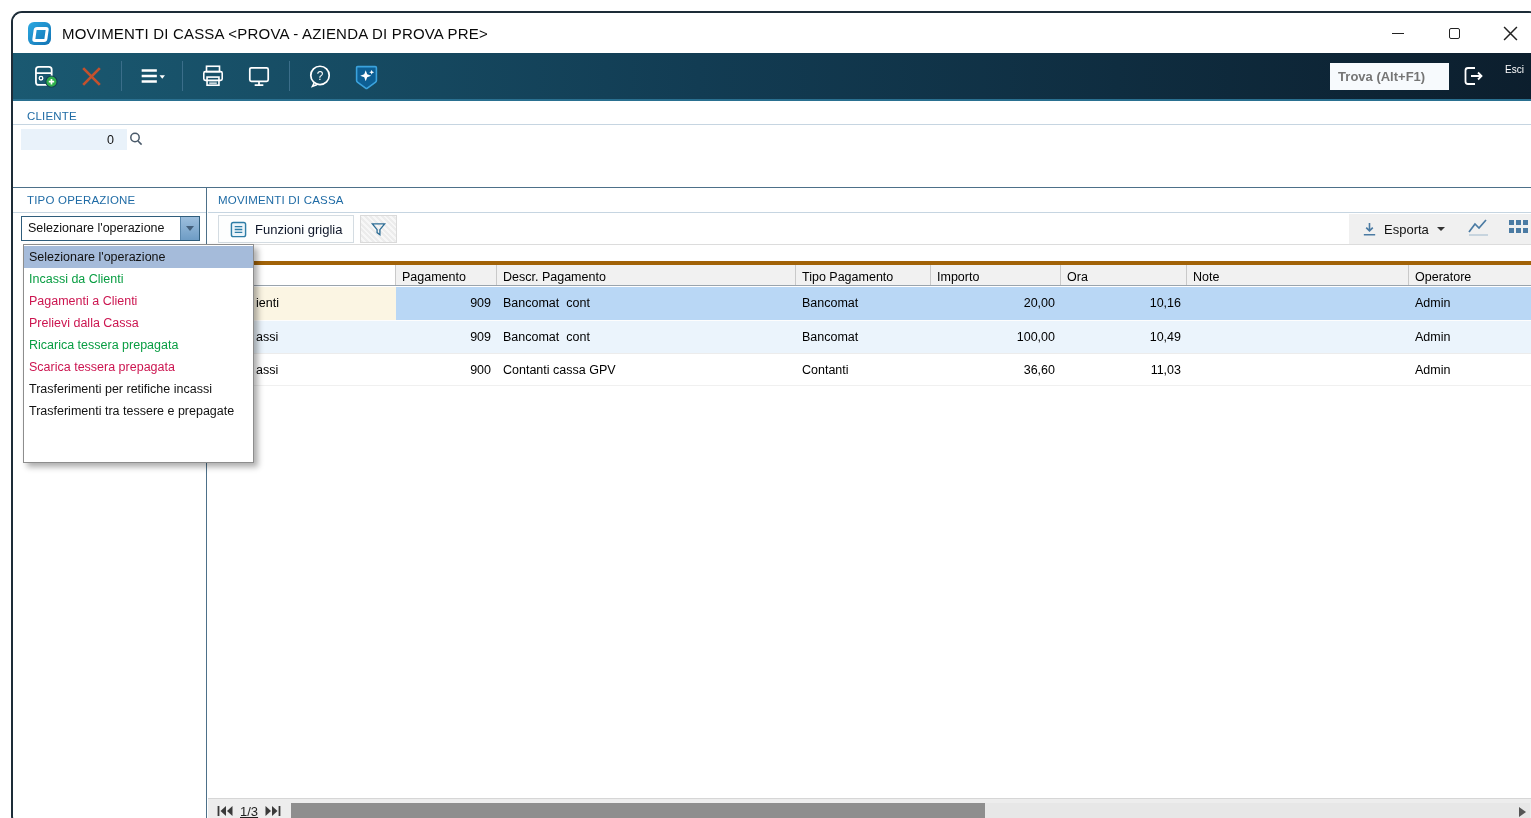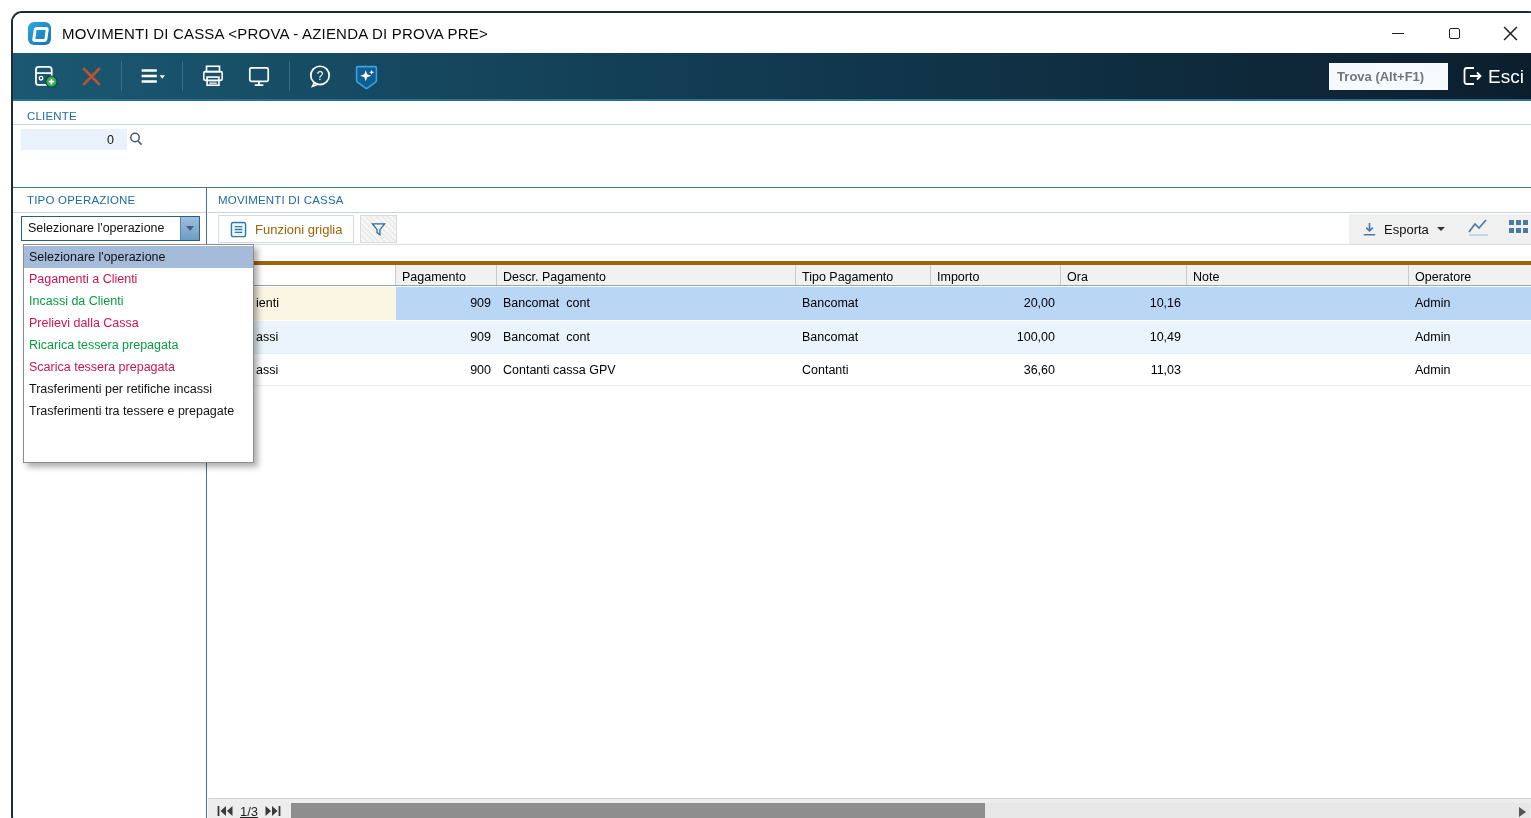--- a/index.html
+++ b/index.html
@@ -21,21 +21,21 @@
   .glyph-min { width:12px; height:0; border-top:1.6px solid #222; }
   .glyph-max { width:11px; height:11px; border:1.5px solid #222; border-radius:2px; }
   
   .toolbar { position:absolute; top:40px; left:0; right:0; height:48px;
     background:linear-gradient(90deg,#1a5971 0%, #123c53 45%, #0c1e2d 100%);
     border-bottom:2px solid #2a7090; display:flex; align-items:center; }
   .tbtn { height:36px; min-width:40px; display:flex; align-items:center; justify-content:center; margin:0 3px; }
   .tsep { width:1px; height:30px; background:#3b6e8a; margin:0 7px; }
   .trova { margin-left:auto; width:119px; height:27px; background:#f7fafd; border:0;
     font-size:13px; color:#000000; padding:0 8px;font-weight:bold; }
-  .esci { display:flex; align-items:flex-end; gap:4px; color:#fff; font-size:19px; margin:0 14px 0 12px; }
+  .esci { display:flex; align-items:flex-start; gap:20px; color:#fff; font-size:10px; margin:0 14px 0 12px; }
   
   .cliente { position:absolute; top:90px; left:0; right:0; height:84px; background:#fff; }
   .sec-label { font-size:11.5px; color:#1F6BA5; letter-spacing:.2px; }
   .cliente .sec-label { position:absolute; top:7px; left:14px; }
   .underline { position:absolute; left:0; right:0; height:1px; background:#c6d5e1; }
   .cliente .underline { top:21px; }
   .cl-input { position:absolute; top:26px; left:8px; width:106px; height:21px; background:#E9F2FA;
     border:0; text-align:right; padding-right:13px; font-size:12.5px; color:#111; }
   .cl-search { position:absolute; top:28px; left:115px; }
   
@@ -53,21 +53,21 @@
   .popup { position:absolute; left:10px; top:231px; width:231px; height:219px; background:#fff;
     border:1px solid #8d8d8d; box-shadow:4px 4px 6px rgba(0,0,0,.32); z-index:50; padding-top:1px; }
   .opt { height:22px; line-height:22px; padding-left:5px; font-size:12.5px; white-space:nowrap; }
   .opt.hl { background:#A5BBDA; }
   
   .right-panel { position:absolute; left:195px; top:0; right:0; bottom:0; background:#fff; }
   .right-panel .sec-label { position:absolute; top:6px; left:10px; }
   .right-panel .underline { top:24px; }
   .gridbar { position:absolute; top:25px; left:0; right:0; height:32px; border-bottom:1px solid #dcdcdc; background:#fff; }
   .btn-funzioni { position:absolute; left:10px; top:2px; height:28px; display:flex; align-items:center; gap:8px;
-    padding:6px 11px; border:1px solid #d4dce2; background:#fdfefe; font-size:13px; color:#a16207; }
+    padding:6px 11px; border:1px solid #d4dce2; background:#fdfefe; font-size:13px; color:#0f172a; }
   .btn-filter { position:absolute; left:152px; top:2px; width:37px; height:28px;
     background:repeating-linear-gradient(45deg,#ececec 0 2px,#f7f7f7 2px 4px);
     border:1px solid #dadada; display:flex; align-items:center; justify-content:center; }
   .right-tools { position:absolute; right:3px; top:1px; height:30px; width:186px; background:#f0f0f0;
     display:flex; align-items:center; }
   .esporta { display:flex; align-items:center; gap:6px; font-size:13px; color:#111; margin-left:12px; }
   .caret-sm { width:0; height:0; border-left:4px solid transparent; border-right:4px solid transparent; border-top:4px solid #333; margin-left:2px; }
   .chart-btn { margin-left:22px; } .gridview-btn { margin-left:20px; }
   
   .tbl-header { position:absolute; top:73px; left:0; width:1332px; height:25px; display:flex;
@@ -314,22 +314,22 @@
         <div class="track">
           <div class="thumb"></div>
           <span class="arr-right"></span>
         </div>
       </div>
     </div>
   </div>
 
   <div class="popup">
     <div class="opt hl" style="color: rgb(17, 17, 17);">Selezionare l'operazione</div>
+    <div class="opt" style="color: rgb(8, 157, 66);">Incassi da Clienti</div>
     <div class="opt" style="color: rgb(204, 21, 80);">Pagamenti a Clienti</div>
-    <div class="opt" style="color: rgb(8, 157, 66);">Incassi da Clienti</div>
     <div class="opt" style="color: rgb(204, 21, 80);">Prelievi dalla Cassa</div>
     <div class="opt" style="color: rgb(8, 157, 66);">Ricarica tessera prepagata</div>
     <div class="opt" style="color: rgb(204, 21, 80);">Scarica tessera prepagata</div>
     <div class="opt" style="color: rgb(17, 17, 17);">Trasferimenti per retifiche incassi</div>
     <div class="opt" style="color: rgb(17, 17, 17);">Trasferimenti tra tessere e prepagate</div>
   </div>
 
 </div>
 
 </body></html>

